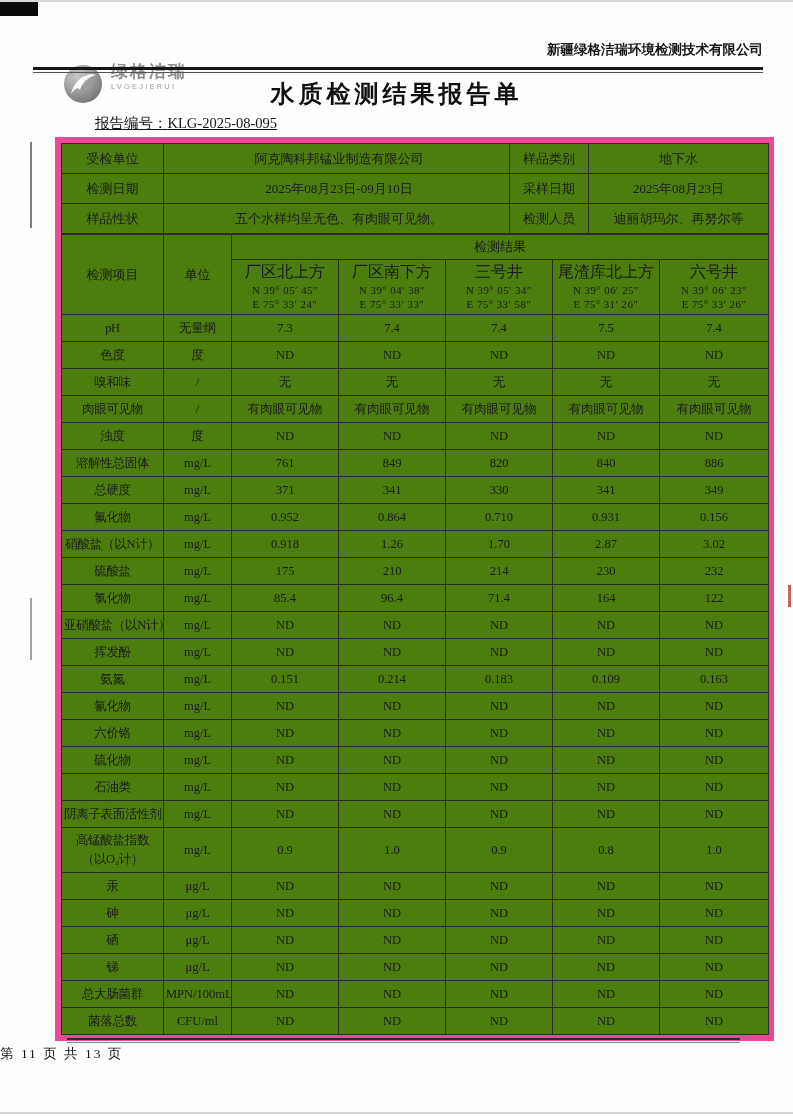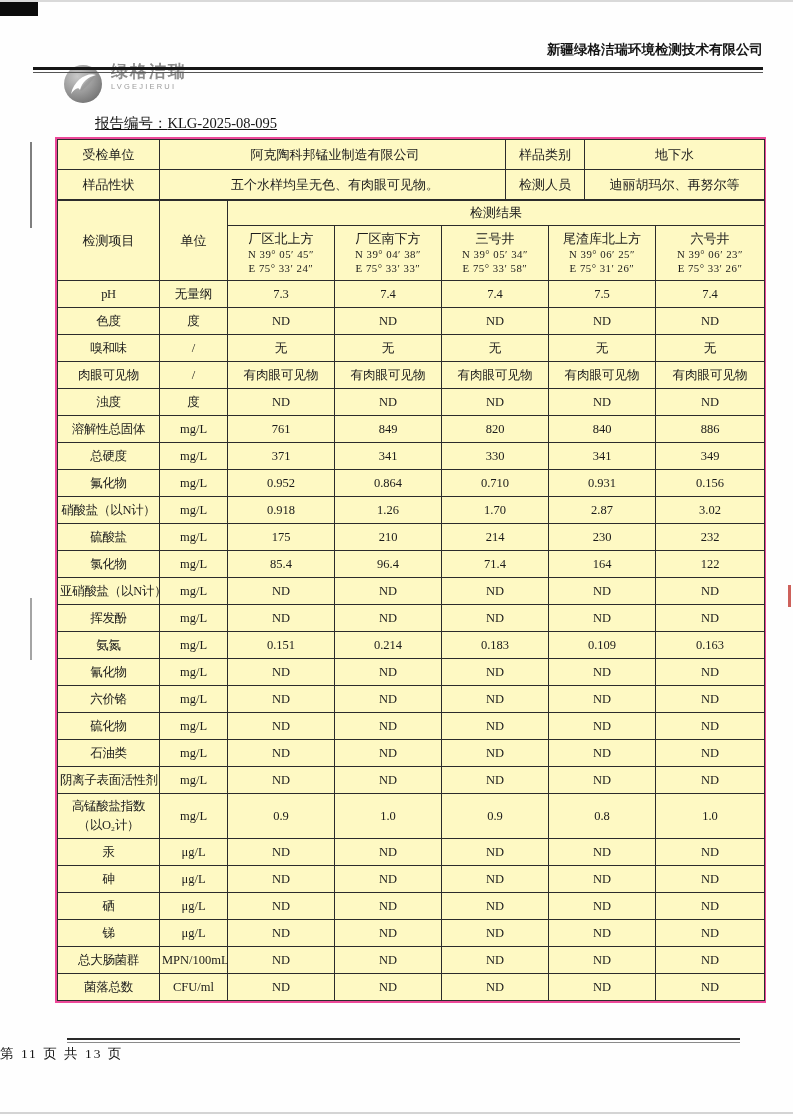--- a/index.html
+++ b/index.html
@@ -23,32 +23,32 @@
   .brand-cn { font-family:"Liberation Sans","DejaVu Sans",sans-serif; font-weight:bold; font-size:17px; color:#8c8c8c; letter-spacing:2px; }
   .brand-en { font-family:"Liberation Sans","DejaVu Sans",sans-serif; font-size:7.5px; color:#9b9b9b; letter-spacing:2.2px; margin-top:3px; }
   .company-name { position:absolute; right:30px; top:41px; font-family:"Liberation Sans","DejaVu Sans",sans-serif; font-weight:bold; font-size:13.5px; color:#151515; }
   .header-rule { position:absolute; left:33px; top:67px; width:730px; height:2px; border-top:3px solid #161616; border-bottom:1px solid #555; }
 
   .page-title { position:absolute; left:0; top:78px; width:793px; text-align:center;
     font-family:"Liberation Sans","DejaVu Sans",sans-serif; font-weight:bold; font-size:24px; letter-spacing:4px; color:#0f0f0f; }
   .report-no { position:absolute; left:95px; top:114px; font-size:14.5px; color:#141414;text-decoration:underline; }
 
   
-  .doc { position:absolute; left:55px; top:137px; width:707px; border:2px solid #ec4899; background:#fef9c3; }
+  .doc { position:absolute; left:55px; top:137px; width:707px; border:6px solid #ec4899; background:#4d7c0f; }
   table { border-collapse:collapse; width:100%; table-layout:fixed; }
   td,th { border:1px solid #2c2c2c; text-align:center; padding:0 2px; font-weight:normal;
           overflow:hidden; white-space:nowrap; }
   .info-table td { height:29px; font-size:13px; }
   .info-table .v-left { text-align:center; padding-left:7px; }
 
   .results-table th, .results-table td { font-size:12.5px; }
   .hdr-row1 td { height:24px; font-size:13px; }
   .hdr-item, .hdr-unit { font-size:13px; }
   .site-cell { height:52px; padding:1px 0; }
-  .site-name { font-size:13px; line-height:1.3; }
+  .site-name { font-size:16px; line-height:1.3;font-family:Liberation Mono, monospace; }
   .site-coord { font-size:10.8px; line-height:1.3; letter-spacing:.5px; }
   .results-table tbody td { height:26px; }
   .results-table tbody tr.tall td { height:44px; }
   .cell-item { font-size:12.5px; letter-spacing:-.3px; }
   .cell-item div { line-height:1.5; }
   .cell-unit { font-size:12px; }
   .cell-value { font-size:12.5px; }
 
   
   .footer-rule { position:absolute; left:67px; top:1038px; width:673px; height:2px; border-top:2px solid #2a2a2a; border-bottom:1px solid #8a8a8a; }
@@ -83,38 +83,45 @@
     </span>
     <span class="brand-text-wrap">
       <span class="brand-cn">绿格洁瑞</span>
       <span class="brand-en">LVGEJIERUI</span>
     </span>
   </div>
 
   <div class="company-name">新疆绿格洁瑞环境检测技术有限公司</div>
   <div class="header-rule"></div>
 
+  <div class="page-title">水质检测结果报告单</div>
 
   <div class="report-no"><span>报告编号：</span><span>KLG-2025-08-095</span></div>
 
   <div class="doc">
 
     <table class="info-table">
       <colgroup>
           <col style="width:102px">
           <col style="width:346px">
           <col style="width:79px">
           <col style="width:180px">
         </colgroup>
       <tbody>
           <tr>
         <td>受检单位</td>
         <td class="v-left">阿克陶科邦锰业制造有限公司</td>
         <td>样品类别</td>
         <td>地下水</td>
+      </tr>
+      <tr>
+        <td>检测日期</td>
+        <td class="v-left">2025年08月23日-09月10日</td>
+        <td>采样日期</td>
+        <td>2025年08月23日</td>
       </tr>
       <tr>
         <td>样品性状</td>
         <td class="v-left">五个水样均呈无色、有肉眼可见物。</td>
         <td>检测人员</td>
         <td>迪丽胡玛尔、再努尔等</td>
       </tr>
     </tbody>
       </table>
 

